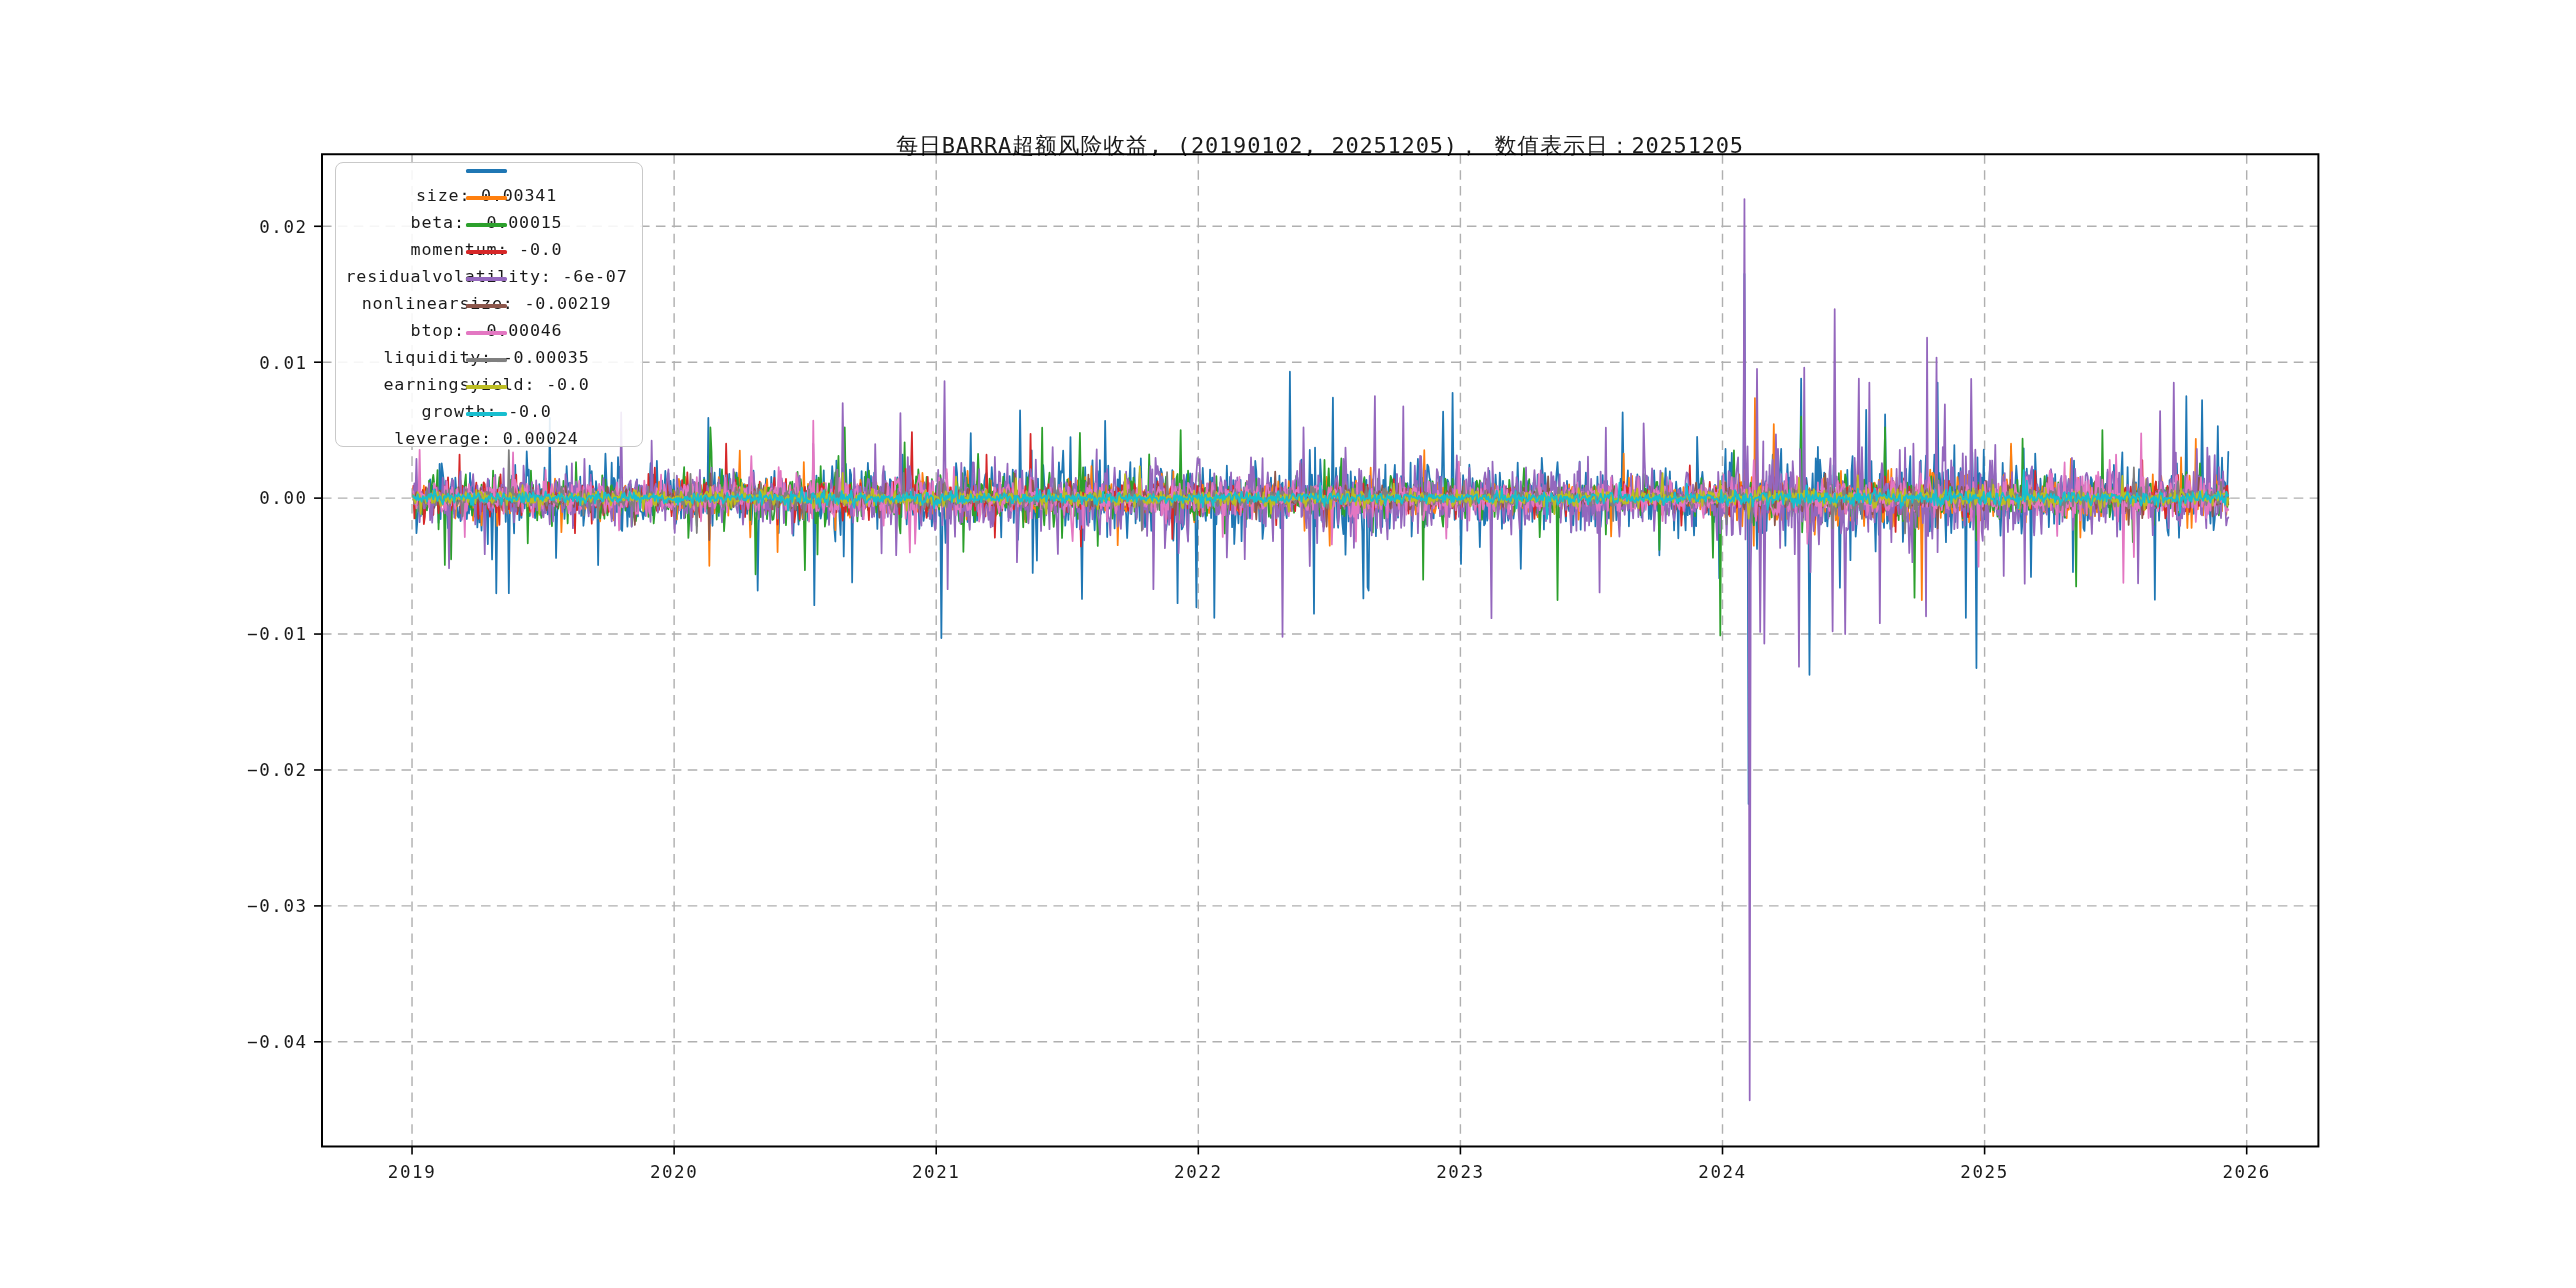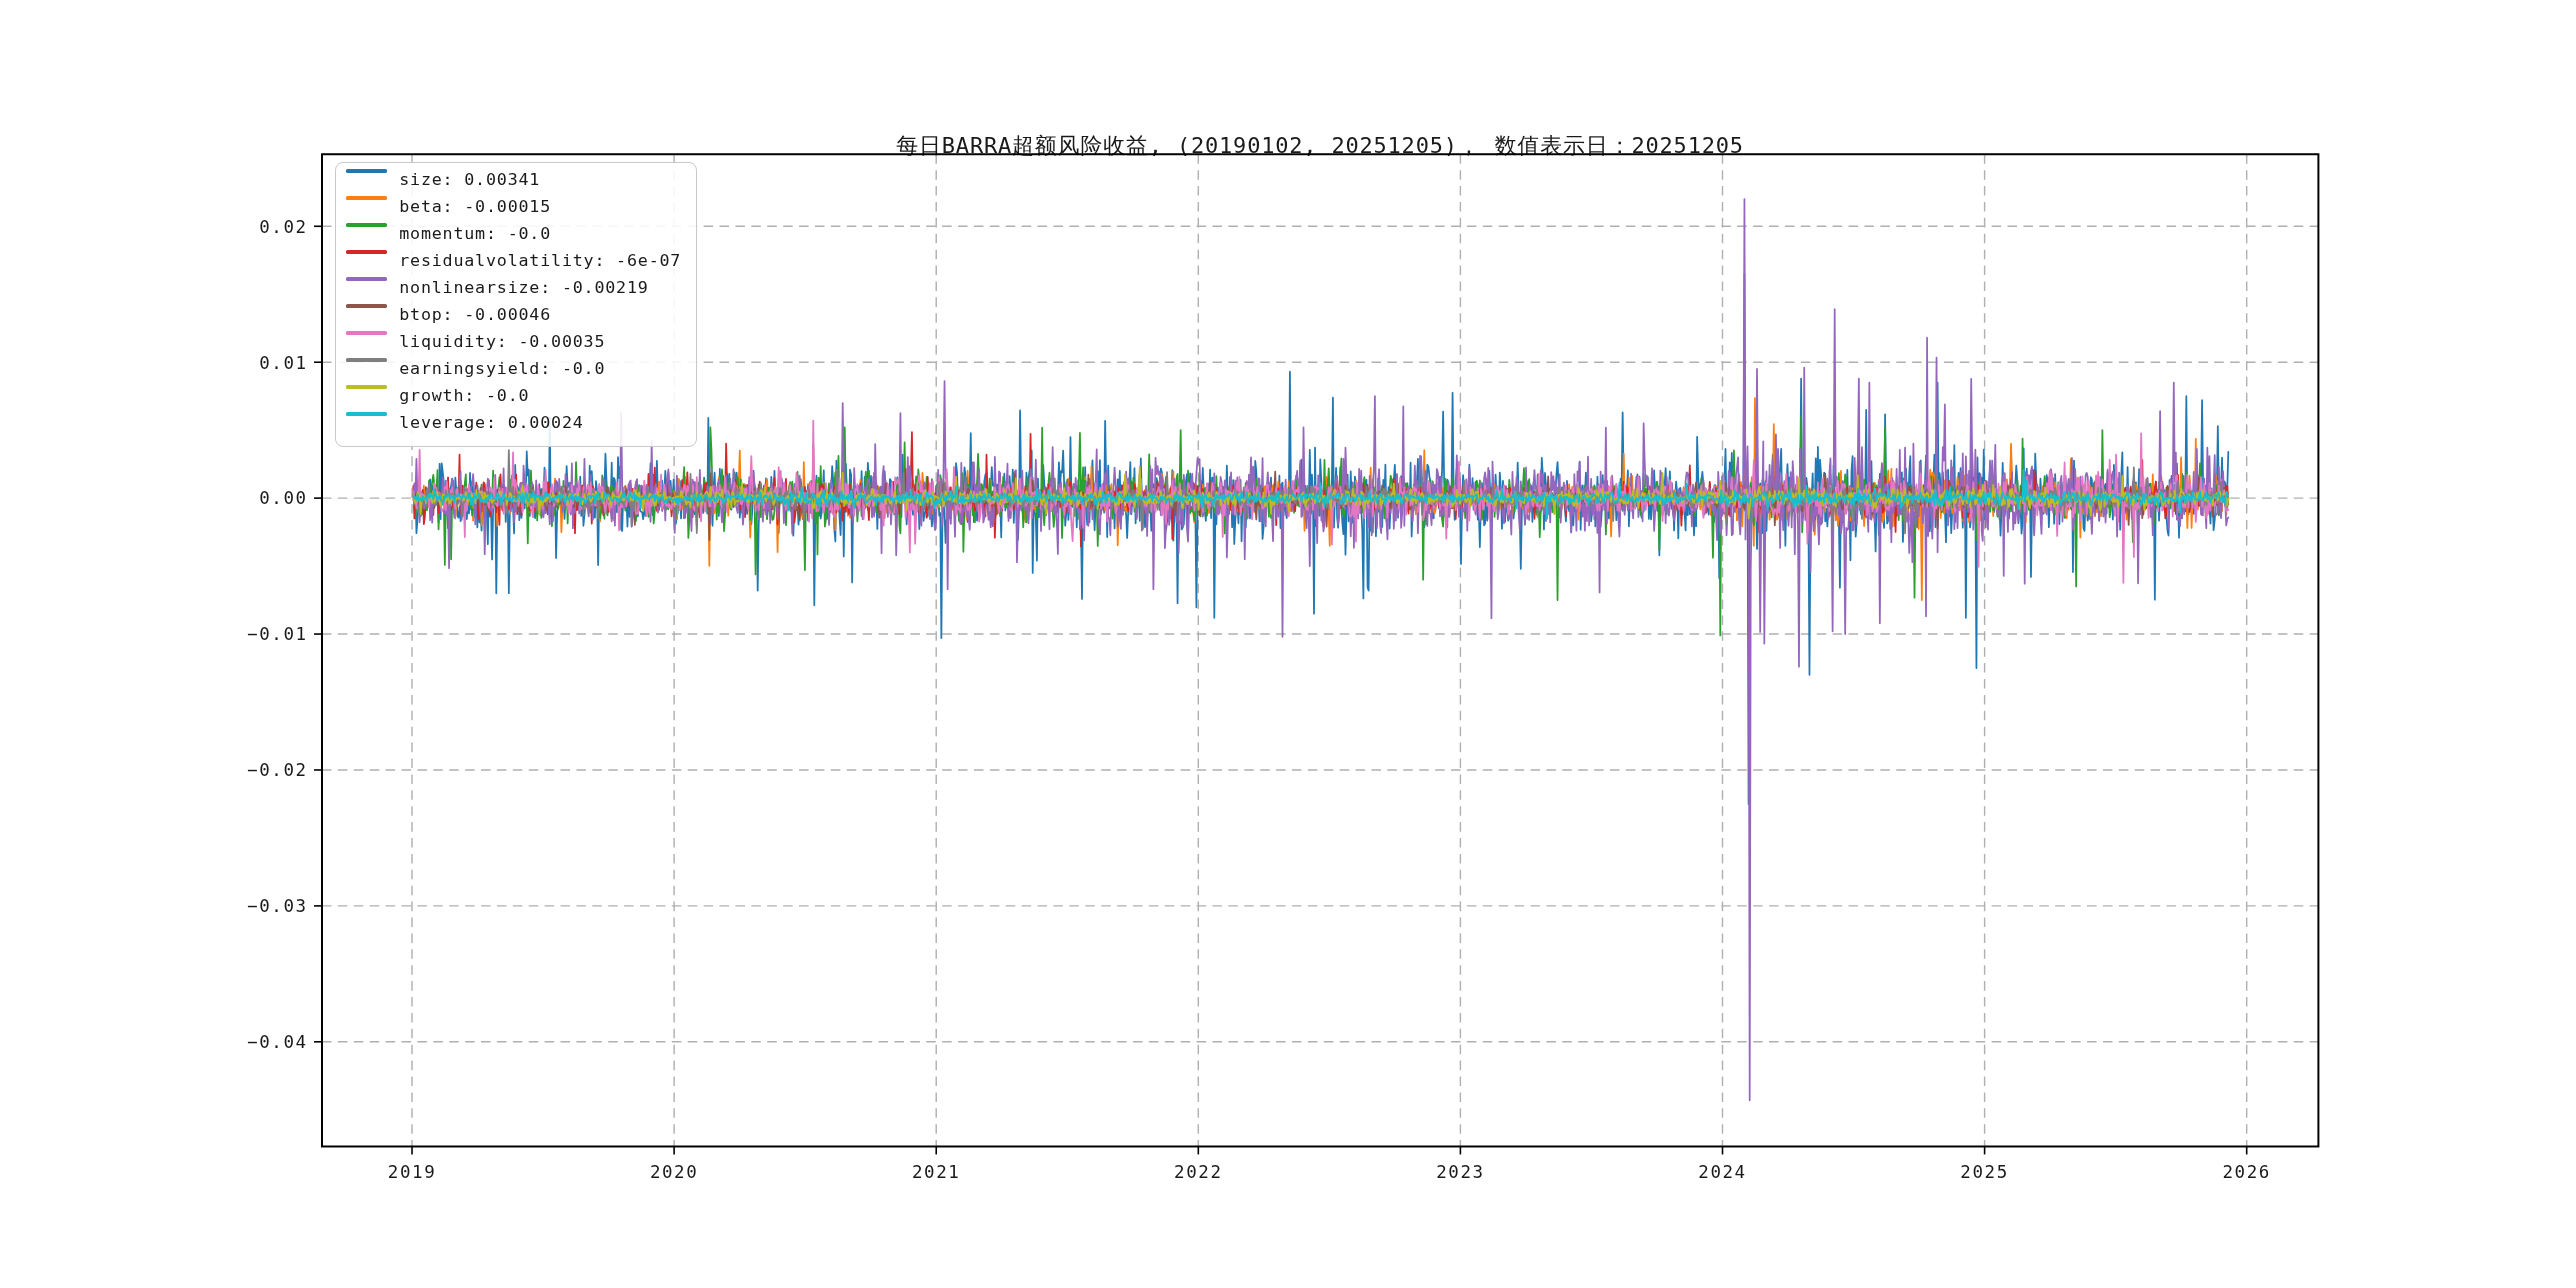--- a/index.html
+++ b/index.html
@@ -3,21 +3,21 @@
 <meta charset="utf-8">
 <style>
   html,body{margin:0;padding:0;background:#fff;}
   #figure{position:relative;width:2576px;height:1288px;background:#ffffff;overflow:hidden;
           font-family:"DejaVu Sans Mono","Liberation Mono",monospace;color:#1a1a1a;}
   #plot-svg{position:absolute;left:0;top:0;}
   #chart-title{position:absolute;left:322px;top:116px;width:1996px;text-align:center;
                font-size:22px;letter-spacing:0.8px;white-space:nowrap;margin-top:15px;}
   #legend{position:absolute;left:335px;top:162px;background:rgba(255,255,255,0.88);
           border:1.6px solid #c9c9c9;border-radius:8px;padding:6.4px 14.3px 6.4px 9.5px;z-index:5;}
-  .legend-row{display:flex;align-items:flex-start;height:27px;gap:12.7px;}
+  .legend-row{display:flex;align-items:center;height:27px;gap:12.7px;flex-direction:column;}
   .legend-swatch{width:41px;height:3.2px;border-radius:1.6px;flex:0 0 auto;}
   .legend-text{font-size:16.7px;letter-spacing:0.8px;white-space:nowrap;}
   .ticklabel{font-size:22px;letter-spacing:2px;fill:#1a1a1a;
              font-family:"DejaVu Sans Mono","Liberation Mono",monospace;}
 </style>
 </head>
 <body>
 
 <div id="figure">
   <div id="chart-title">每日BARRA超额风险收益, (20190102, 20251205)，  数值表示日：20251205</div>

